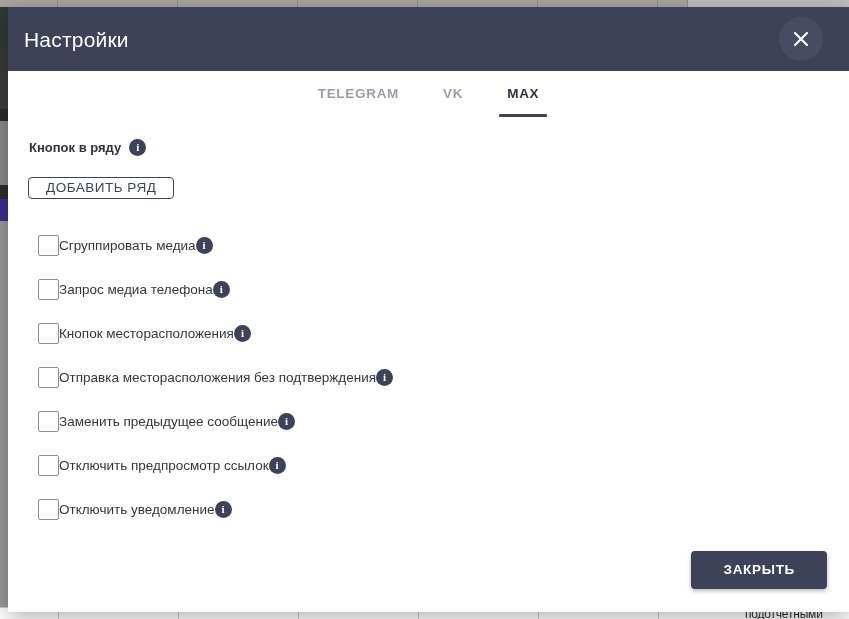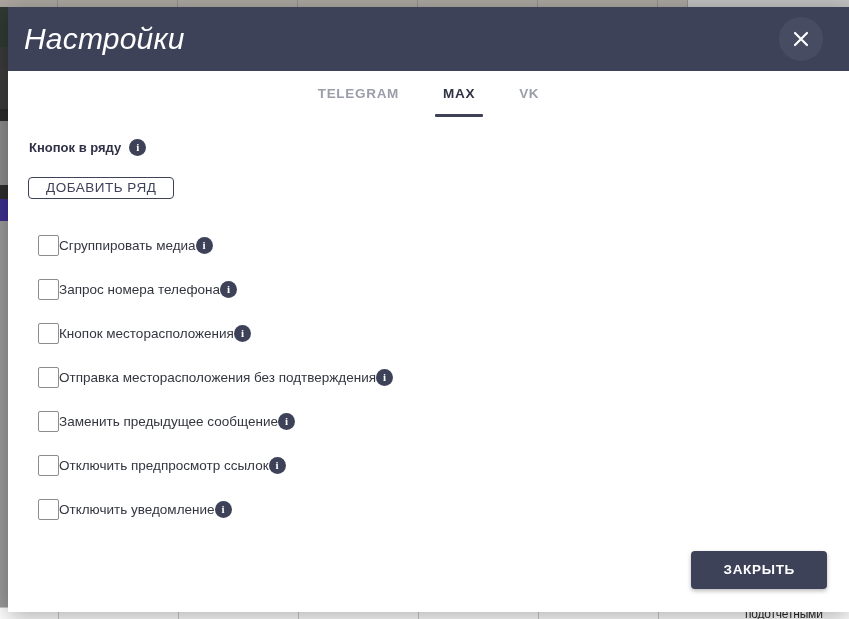--- a/index.html
+++ b/index.html
@@ -95,25 +95,24 @@
     height: 64px;
     background: #3e4259;
     display: flex;
     align-items: center;
     justify-content: space-between;
     padding: 0 14px 0 16px;
     position: relative;
   }
   .modal-title {
     color: #ffffff;
-    font-size: 30px;
+    font-size: 21px;
     font-weight: 400;
     letter-spacing: 0.2px;
     line-height: 1;
-    font-style: italic;
   }
   .close-btn {
     width: 44px;
     height: 44px;
     border-radius: 50%;
     background: rgba(255,255,255,0.055);
     border: none;
     cursor: pointer;
     display: flex;
     align-items: center;
@@ -314,22 +313,22 @@
         <span>
           <svg width="20" height="20" viewBox="0 0 20 20" aria-hidden="true">
             <path d="M4 4 L16 16 M16 4 L4 16" stroke="#ffffff" stroke-width="2.2" stroke-linecap="round"></path>
           </svg>
         </span>
       </button>
     </div>
 
     <div class="tabs">
       <button class="tab">TELEGRAM</button>
+      <button class="tab">VK</button>
       <button class="tab active">MAX</button>
-      <button class="tab">VK</button>
     </div>
 
     <div class="modal-body">
 
       <div class="field-label">
         <span>Кнопок в ряду</span>
         <span class="info-icon">
             <span>i</span>
           </span>
       </div>
@@ -341,21 +340,21 @@
         <div class="checkbox-row">
           <span class="checkbox-box"></span>
           <span class="checkbox-label">Сгруппировать медиа</span>
           <span class="info-icon">
               <span>i</span>
             </span>
         </div>
 
         <div class="checkbox-row">
           <span class="checkbox-box"></span>
-          <span class="checkbox-label">Запрос номера телефона</span>
+          <span class="checkbox-label">Запрос медиа телефона</span>
           <span class="info-icon">
               <span>i</span>
             </span>
         </div>
 
         <div class="checkbox-row">
           <span class="checkbox-box"></span>
           <span class="checkbox-label">Кнопок месторасположения</span>
           <span class="info-icon">
               <span>i</span>

